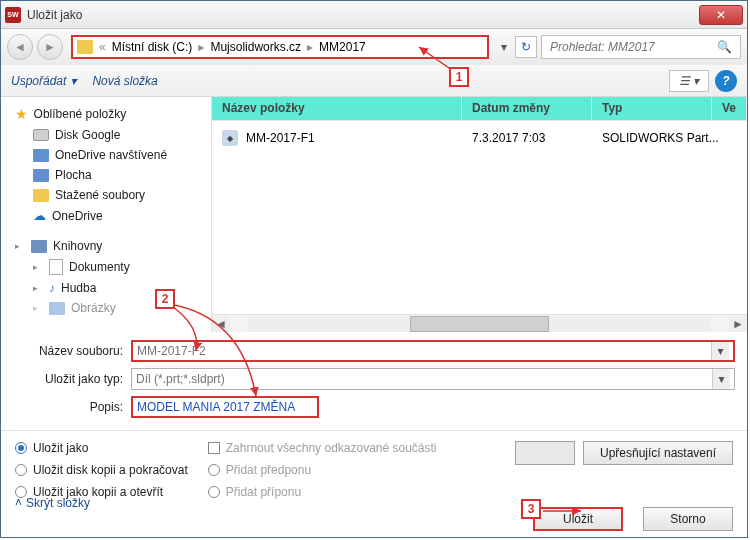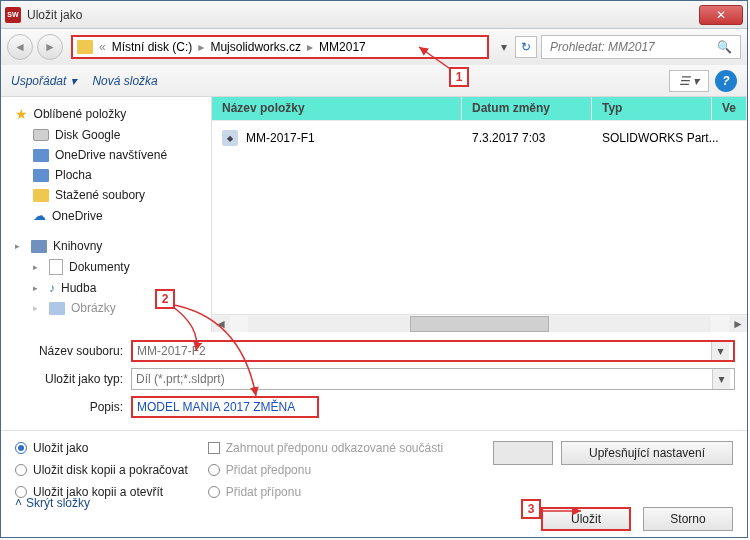--- a/index.html
+++ b/index.html
@@ -70,24 +70,24 @@
 .check-col { display: flex; flex-direction: column; gap: 8px; }
 .radio-item, .check-item { display: flex; align-items: center; gap: 6px; color: #222; cursor: pointer; }
 .radio-item.disabled, .check-item.disabled { color: #a0a0a0; }
 .radio-dot { width: 12px; height: 12px; border: 1px solid #888; border-radius: 50%; display: flex; align-items: center; justify-content: center; }
 .radio-dot.checked::after { content: ""; width: 6px; height: 6px; background: #3070c0; border-radius: 50%; }
 .radio-dot.checked { border-color: #3070c0; }
 .checkbox { width: 12px; height: 12px; border: 1px solid #888; background: #fff; }
 
 .footer { position: absolute; bottom: 6px; left: 0; right: 0; display: flex; align-items: center; padding: 0 14px; }
 .hide-folders { color: #1a4a8a; cursor: pointer; display: flex; align-items: center; gap: 4px; }
-.footer-btns { margin-left: auto; display: flex; gap: 12px; margin-top: 32px; }
+.footer-btns { margin-left: auto; display: flex; gap: 20px; margin-top: 32px; }
 .btn { width: 90px; height: 24px; border: 1px solid #a0a0a0; background: linear-gradient(#f8f8f8, #e4e4e4); cursor: pointer; display: flex; align-items: center; justify-content: center; color: #222; }
 .btn.primary { border: 2px solid #da3030; }
-.btn.settings { width: 172px; }
+.btn.settings { width: 150px; }
 .settings-row { display: flex; gap: 8px; margin-left: auto; }
 .color-preview { width: 60px; height: 24px; border: 1px solid #a0a0a0; background: #e8e8e8; }
 
 .callout { position: absolute; width: 20px; height: 20px; border: 2px solid #da3030; display: flex; align-items: center; justify-content: center; color: #da3030; font-weight: bold; background: #fff; z-index: 10; }
 svg.arrow { position: absolute; z-index: 9; pointer-events: none; }
 </style>
 </head>
 <body>
 
 <div class="window">
@@ -242,21 +242,21 @@
           <span>Uložit disk kopii a pokračovat</span>
         </label>
       <label class="radio-item">
           <span class="radio-dot"></span>
           <span>Uložit jako kopii a otevřít</span>
         </label>
     </div>
     <div class="check-col">
       <label class="check-item disabled">
           <span class="checkbox"></span>
-          <span>Zahrnout předponu odkazované součásti</span>
+          <span>Zahrnout všechny odkazované součásti</span>
         </label>
       <label class="radio-item disabled">
           <span class="radio-dot"></span>
           <span>Přidat předponu</span>
         </label>
       <label class="radio-item disabled">
           <span class="radio-dot"></span>
           <span>Přidat příponu</span>
         </label>
     </div>

